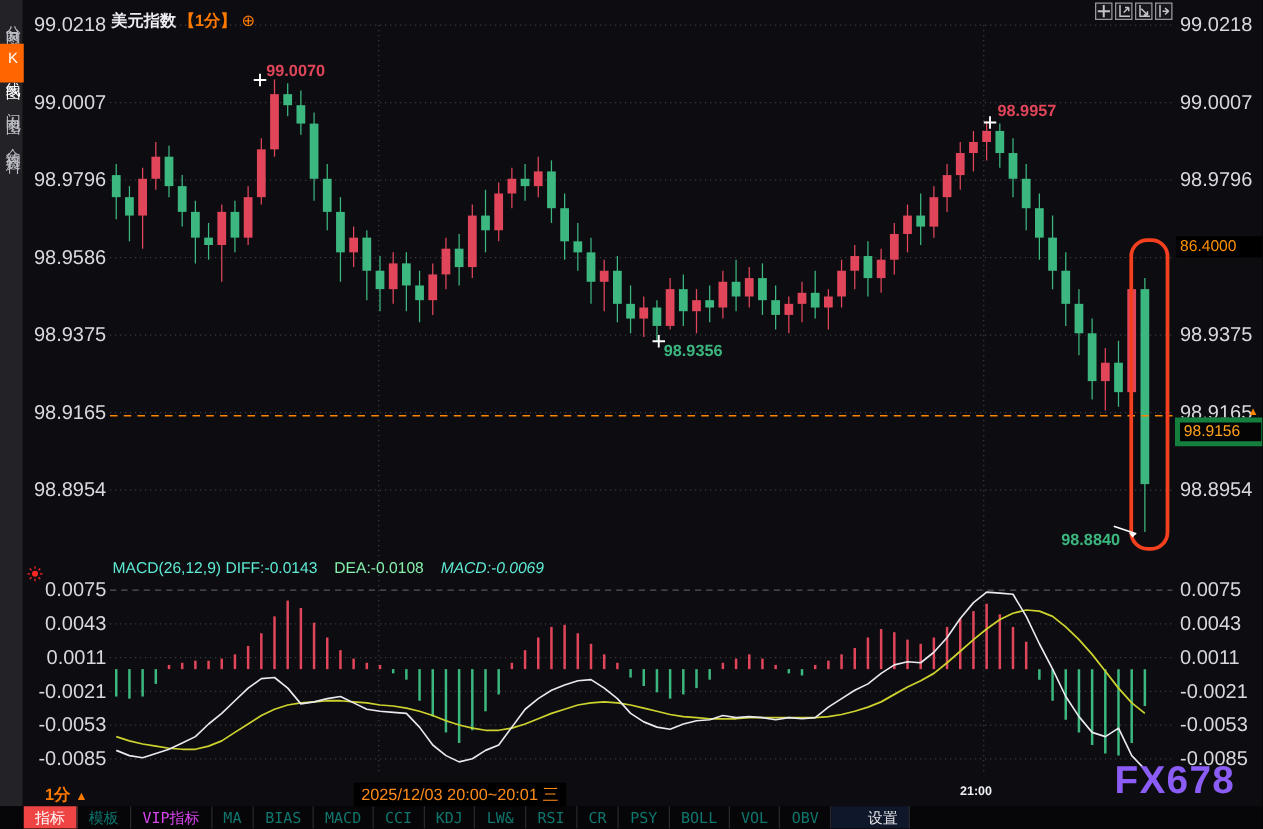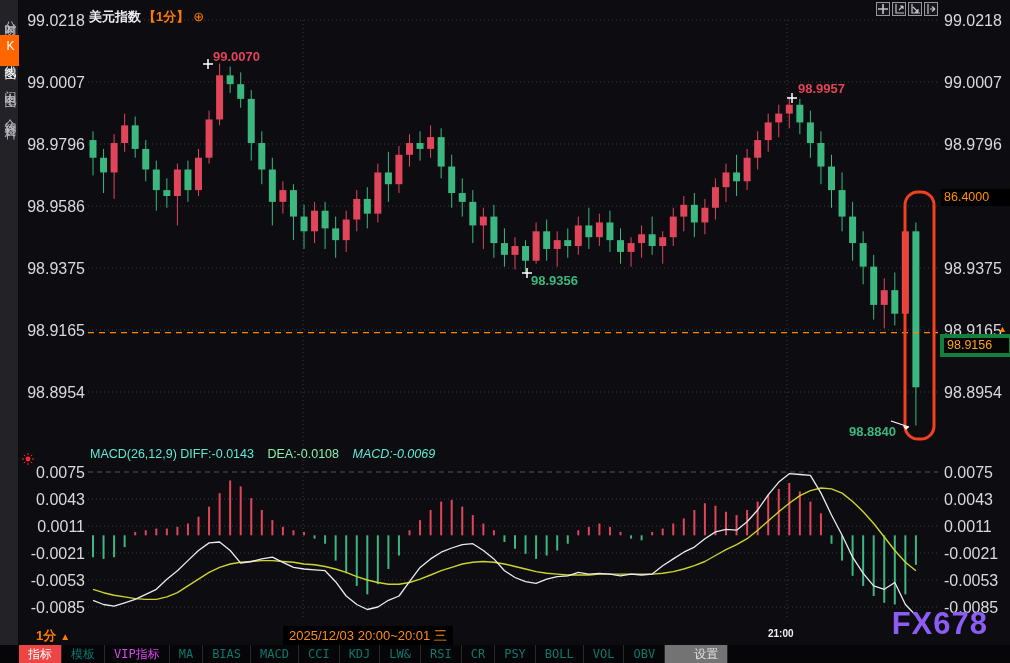--- a/index.html
+++ b/index.html
@@ -50,21 +50,21 @@
   .watermark{position:absolute;right:22px;bottom:21px;font-size:31px;font-weight:700;color:#8b5cf6;
              z-index:6;letter-spacing:1px;}
 
   .toolbar{position:absolute;left:0;bottom:0;width:1010px;height:18px;background:#060608;display:flex;
            align-items:stretch;padding-left:19px;box-sizing:border-box;z-index:7;
            font-family:"DejaVu Sans Mono",monospace;font-size:12px;}
   .tb-item{display:flex;align-items:center;padding:0 9px;color:#0f766e;border-right:1px solid #28282d;
            cursor:pointer;white-space:nowrap;}
   .tb-item.active{background:#ef4444;color:#fff;}
   .tb-item.vip{color:#d946ef;}
-  .tb-item.settings{background:#737373;color:#e2e2e6;padding-left:29px;}
+  .tb-item.settings{background:#0f172a;color:#e2e2e6;padding-left:29px;}
 </style>
 </head>
 <body>
 
 <div class="app">
 
   <svg id="chart-svg" width="1010" height="663">
       <g>
         <line x1="88" x2="938" y1="20" y2="20" stroke="#3a3b42" stroke-width="1" stroke-dasharray="1 3"></line>
         <line x1="88" x2="938" y1="82" y2="82" stroke="#3a3b42" stroke-width="1" stroke-dasharray="1 3"></line>

